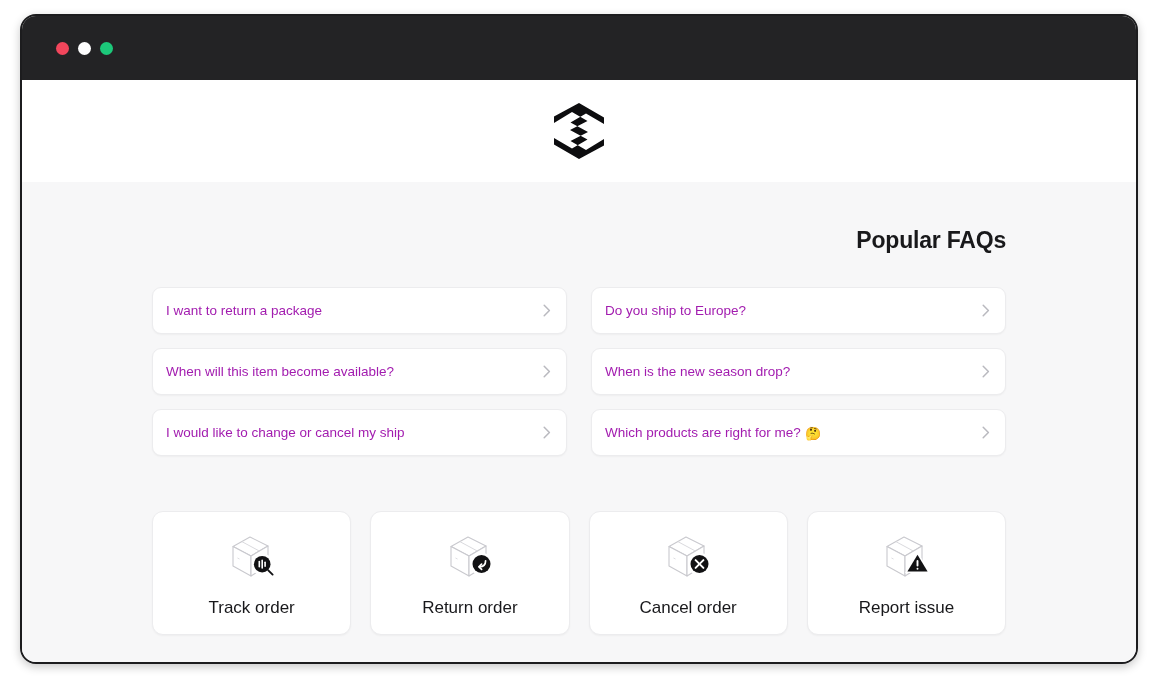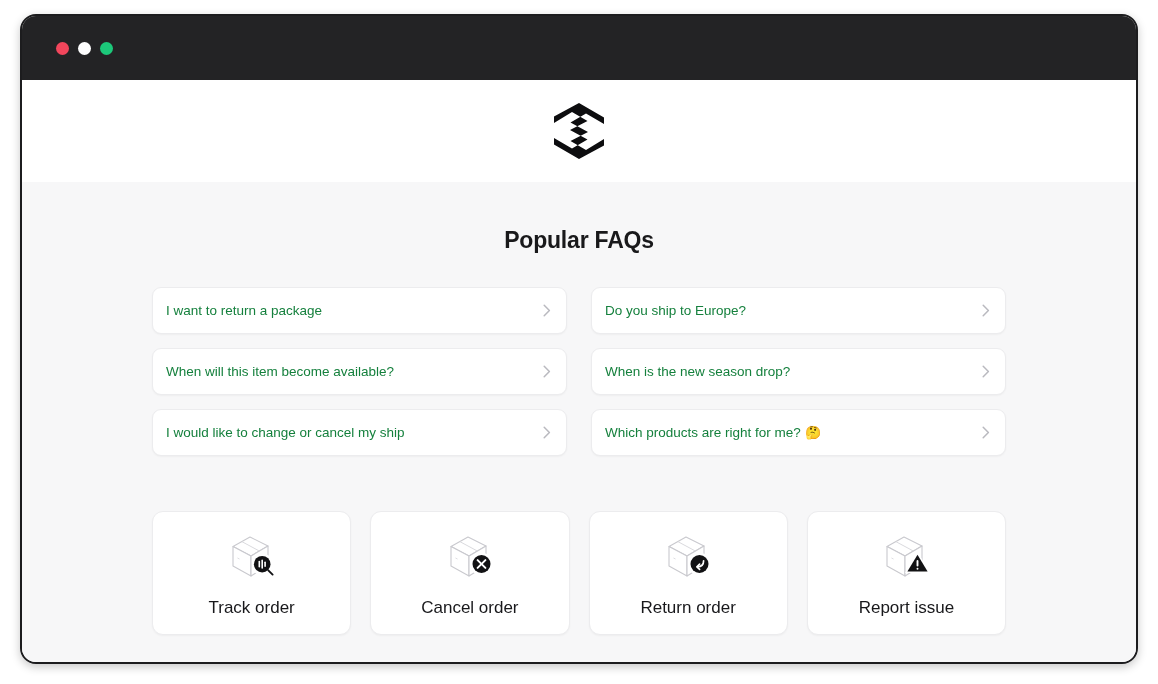--- a/index.html
+++ b/index.html
@@ -61,21 +61,21 @@
   .logo-mark { display: block; }
 
   .content {
     background: #f7f7f8;
     height: calc(100% - 64px - 102px);
     box-sizing: border-box;
     padding: 0 130px;
   }
 
   .page-title {
-    text-align: center;
+    text-align: right;
     font-size: 23px;
     font-weight: bold;
     color: #19191b;
     margin: 0;
     padding-top: 45px;
     letter-spacing: -0.2px;
   }
 
   .faq-grid {
     display: grid;
@@ -94,25 +94,25 @@
     align-items: center;
     justify-content: space-between;
     padding: 0 15px 0 13px;
     box-sizing: border-box;
     cursor: pointer;
     box-shadow: 0 1px 2px rgba(16,16,20,0.04);
   }
 
   .faq-label {
     font-size: 13.5px;
-    color: #15803d;
+    color: #a21caf;
     font-weight: 500;
     white-space: nowrap;
     display: flex;
-    align-items: center;
+    align-items: flex-end;
     gap: 5px;
   }
 
   .faq-emoji { font-size: 13px; line-height: 1; }
 
   .chev {
     color: #b9b9bf;
     flex: 0 0 auto;
     display: block;
   }
@@ -264,43 +264,43 @@
         <svg class="action-icon" viewBox="0 0 58 54" fill="none">
           <g stroke="#c9c9ce" stroke-width="1.1" stroke-linejoin="round" fill="#ffffff">
             <path d="M10 17.5 L27 8 L45 17 L28 27 Z"></path>
             <path d="M10 17.5 L10 37 L28 47 L28 27 Z"></path>
             <path d="M45 17 L45 36.5 L28 47 L28 27 Z"></path>
           </g>
           <path d="M19 12.7 L36.5 22.1" stroke="#dadade" stroke-width="1" fill="none"></path>
           <path d="M14.5 29 L16.5 30" stroke="#dedee2" stroke-width="1" fill="none"></path>
           <circle cx="41" cy="35.5" r="11.5" fill="#ffffff"></circle>
           <circle cx="40.5" cy="35" r="9" fill="#121214"></circle>
-          <g stroke="#ffffff" stroke-width="2" stroke-linecap="round">
-            <path d="M36.6 31.1 L44.4 38.9"></path>
-            <path d="M44.4 31.1 L36.6 38.9"></path>
-          </g>
-        </svg>
-        <span class="action-label">Cancel order</span>
+          <path d="M44.6 31.8 C44.6 35.6 42.6 37.8 38.6 37.8" stroke="#ffffff" stroke-width="1.7" fill="none" stroke-linecap="round"></path>
+          <path d="M40.6 35.2 L37.9 37.8 L40.6 40.3" stroke="#ffffff" stroke-width="1.7" fill="none" stroke-linecap="round" stroke-linejoin="round"></path>
+        </svg>
+        <span class="action-label">Return order</span>
       </div>
 
       <div class="action-card">
         <svg class="action-icon" viewBox="0 0 58 54" fill="none">
           <g stroke="#c9c9ce" stroke-width="1.1" stroke-linejoin="round" fill="#ffffff">
             <path d="M10 17.5 L27 8 L45 17 L28 27 Z"></path>
             <path d="M10 17.5 L10 37 L28 47 L28 27 Z"></path>
             <path d="M45 17 L45 36.5 L28 47 L28 27 Z"></path>
           </g>
           <path d="M19 12.7 L36.5 22.1" stroke="#dadade" stroke-width="1" fill="none"></path>
           <path d="M14.5 29 L16.5 30" stroke="#dedee2" stroke-width="1" fill="none"></path>
           <circle cx="41" cy="35.5" r="11.5" fill="#ffffff"></circle>
           <circle cx="40.5" cy="35" r="9" fill="#121214"></circle>
-          <path d="M44.6 31.8 C44.6 35.6 42.6 37.8 38.6 37.8" stroke="#ffffff" stroke-width="1.7" fill="none" stroke-linecap="round"></path>
-          <path d="M40.6 35.2 L37.9 37.8 L40.6 40.3" stroke="#ffffff" stroke-width="1.7" fill="none" stroke-linecap="round" stroke-linejoin="round"></path>
-        </svg>
-        <span class="action-label">Return order</span>
+          <g stroke="#ffffff" stroke-width="2" stroke-linecap="round">
+            <path d="M36.6 31.1 L44.4 38.9"></path>
+            <path d="M44.4 31.1 L36.6 38.9"></path>
+          </g>
+        </svg>
+        <span class="action-label">Cancel order</span>
       </div>
 
       <div class="action-card">
         <svg class="action-icon" viewBox="0 0 58 54" fill="none">
           <g stroke="#c9c9ce" stroke-width="1.1" stroke-linejoin="round" fill="#ffffff">
             <path d="M10 17.5 L27 8 L45 17 L28 27 Z"></path>
             <path d="M10 17.5 L10 37 L28 47 L28 27 Z"></path>
             <path d="M45 17 L45 36.5 L28 47 L28 27 Z"></path>
           </g>
           <path d="M19 12.7 L36.5 22.1" stroke="#dadade" stroke-width="1" fill="none"></path>

